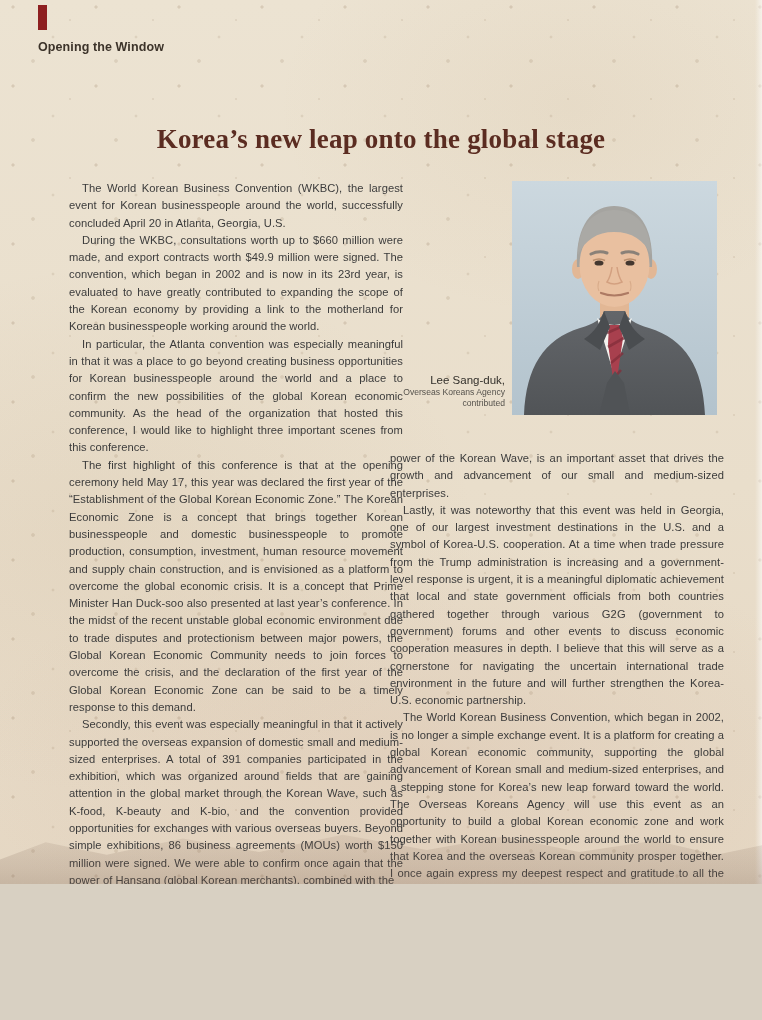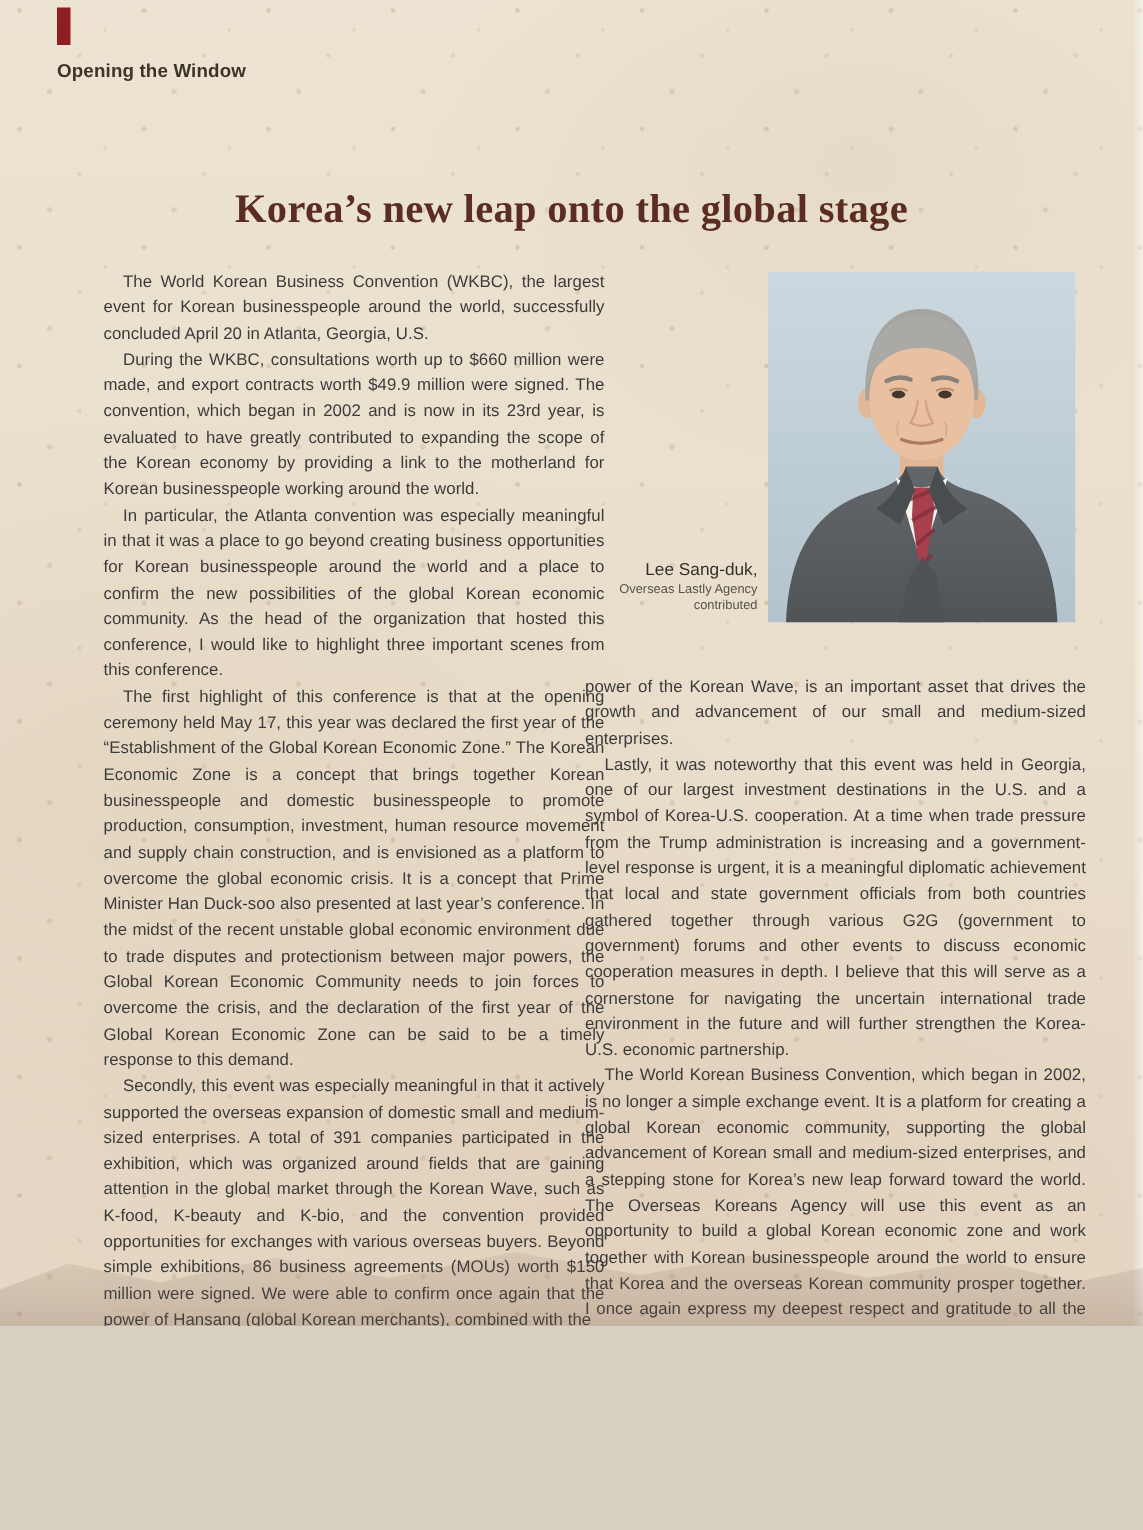--- a/index.html
+++ b/index.html
@@ -149,21 +149,21 @@
         <path d="M100,86 C99,93 97,98 95,101 Q102,105 110,101 C108,98 106,93 105,86" fill="none" stroke="#d3a080" stroke-width="1.5"></path>
         <path d="M89,112 Q102,117 116,112" stroke="#ad7a63" stroke-width="2.2" fill="none" stroke-linecap="round"></path>
         <path d="M87,100 Q85,106 87,110" stroke="#d8ab8a" stroke-width="1.1" fill="none"></path>
         <path d="M118,100 Q120,106 118,110" stroke="#d8ab8a" stroke-width="1.1" fill="none"></path>
       </g>
     </svg>
   </div>
 
   <div class="caption">
     <div class="cap-name">Lee Sang-duk,</div>
-    <div class="cap-org">Overseas Lastly Agency</div>
+    <div class="cap-org">Overseas Koreans Agency</div>
     <div class="cap-role">contributed</div>
   </div>
 
   <div class="col col-right">
     <p>power of the Korean Wave, is an important asset that drives the growth and advancement of our small and medium-sized enterprises.</p>
     <p class="indent">Lastly, it was noteworthy that this event was held in Georgia, one of our largest investment destinations in the U.S. and a symbol of Korea-U.S. cooperation. At a time when trade pressure from the Trump administration is increasing and a government-level response is urgent, it is a meaningful diplomatic achievement that local and state government officials from both countries gathered together through various G2G (government to government) forums and other events to discuss economic cooperation measures in depth. I believe that this will serve as a cornerstone for navigating the uncertain international trade environment in the future and will further strengthen the Korea-U.S. economic partnership.</p>
     <p class="indent"><span>The World Korean Business Convention, which began in 2002, is no longer a simple exchange event. It is a platform for creating a global Korean economic community, supporting the global advancement of Korean small and medium-sized enterprises, and a stepping stone for Korea’s new leap forward toward the world. The Overseas Koreans Agency will use this event as an opportunity to build a global Korean economic zone and work together with Korean businesspeople around the world to ensure that Korea and the overseas Korean community prosper together. I once again express my deepest respect and gratitude to all the Koreans who have quietly been working hard all over the world.</span><span class="endmark">▣</span></p>
   </div>
 
   <div class="ridge"></div>

